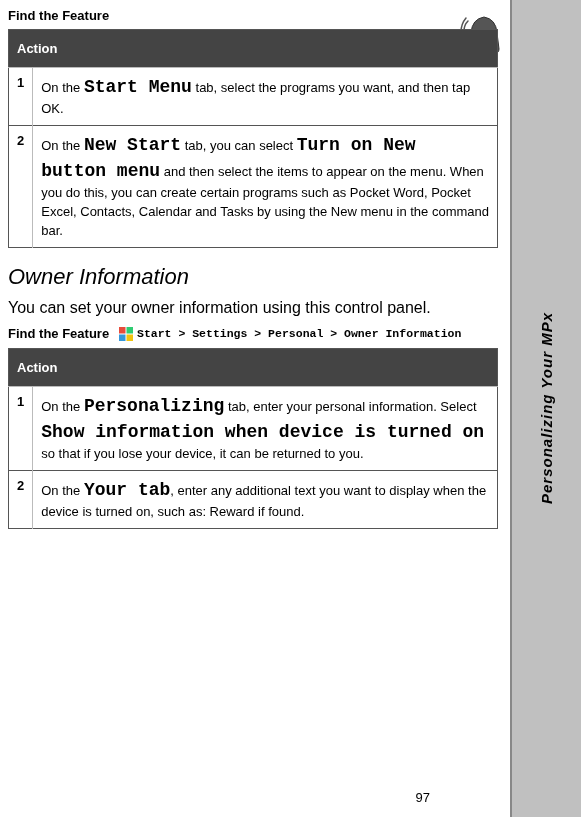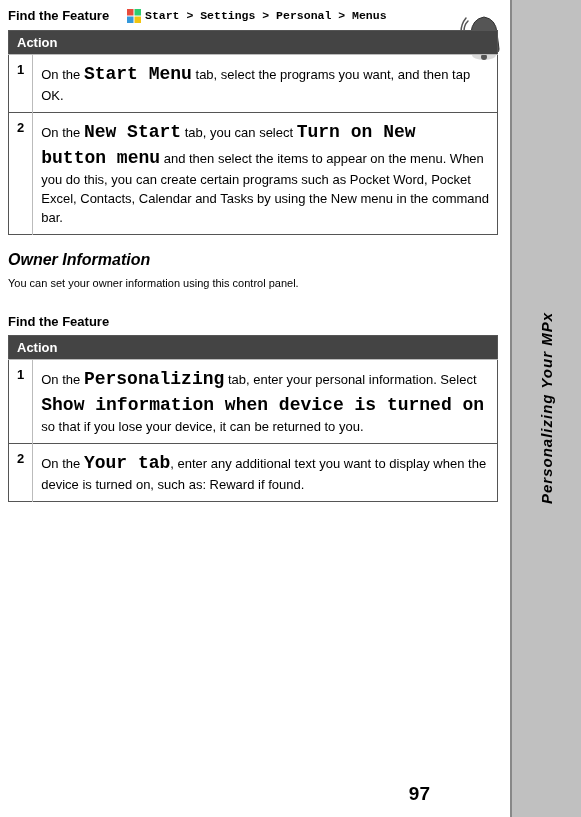--- a/index.html
+++ b/index.html
@@ -57,21 +57,20 @@
       display: flex;
       align-items: center;
       justify-content: center;
     }
 
     
     .find-feature-row {
       display: flex;
       align-items: flex-start;
       margin-bottom: 6px;
-      gap: 8px;
     }
 
     .find-feature-label {
       font-weight: bold;
       font-size: 13px;
       white-space: nowrap;
       min-width: 110px;
     }
 
     .find-feature-path {
@@ -88,21 +87,21 @@
       margin-bottom: 16px;
       border: 1.5px solid #555;
     }
 
     .action-table thead tr th {
       background: #444;
       color: #fff;
       font-size: 13px;
       font-weight: bold;
       text-align: left;
-      padding: 4px 8px;
+      padding: 11px 8px;
     }
 
     .action-table tbody tr td {
       padding: 6px 8px;
       vertical-align: top;
       border-top: 1px solid #bbb;
       font-size: 13px;
       line-height: 1.45;
     }
 
@@ -118,39 +117,39 @@
     }
 
     .bold-mono {
       font-family: 'Courier New', monospace;
       font-weight: bold;
       font-size: 18px;
     }
 
     
     .section-title {
-      font-size: 16px;
-      font-weight: bold;
+      font-size: 22px;
+      font-weight: normal;
       font-style: italic;
       margin: 10px 0 6px 0;
     }
 
     .section-desc {
-      font-size: 11px;
-      margin-bottom: 23px;
+      font-size: 16px;
+      margin-bottom: 6px;
       line-height: 1.5;
     }
 
     
     .page-number {
       position: absolute;
       bottom: 12px;
       right: 80px;
-      font-size: 19px;
-      font-weight: bold;
+      font-size: 13px;
+      font-weight: normal;
       margin-left: 37px;
     }
 
     
     .win-icon {
       display: inline-block;
       width: 16px;
       height: 16px;
       vertical-align: middle;
       margin-right: 3px;
@@ -175,80 +174,80 @@
     <path d="M8 10 Q4 14 4 20" fill="none" stroke="#555" stroke-width="1.5" stroke-linecap="round"></path>
     <path d="M6 7 Q1 13 1 21" fill="none" stroke="#555" stroke-width="1.5" stroke-linecap="round"></path>
   </svg>
 </div>
 
 <div class="right-sidebar">
   <span class="sidebar-text">Personalizing Your MPx</span>
 </div>
 
 <div class="page-container">
+
+  <div class="find-feature-row">
+    <span class="find-feature-label">Find the Feature</span>
+  </div>
+
+  <table class="action-table">
+    <thead>
+      <tr>
+        <th colspan="2">Action</th>
+      </tr>
+    </thead>
+    <tbody>
+      <tr>
+        <td>1</td>
+        <td>
+          On the <span class="bold-mono">Start Menu</span> tab, select the programs you want, and then tap OK.
+        </td>
+      </tr>
+      <tr>
+        <td>2</td>
+        <td>
+          On the <span class="bold-mono">New Start</span> tab, you can select <span class="bold-mono">Turn on New button menu</span> and then select the items to appear on the menu. When you do this, you can create certain programs such as Pocket Word, Pocket Excel, Contacts, Calendar and Tasks by using the New menu in the command bar.
+        </td>
+      </tr>
+    </tbody>
+  </table>
+
+  <div class="section-title">Owner Information</div>
+  <p class="section-desc">You can set your owner information using this control panel.</p>
 
   <div class="find-feature-row">
     <span class="find-feature-label">Find the Feature</span>
     <div class="find-path-container">
       <svg class="win-icon" viewBox="0 0 16 16">
         <rect x="1" y="1" width="6.5" height="6.5" fill="#e74c3c"></rect>
         <rect x="8.5" y="1" width="6.5" height="6.5" fill="#2ecc71"></rect>
         <rect x="1" y="8.5" width="6.5" height="6.5" fill="#3498db"></rect>
         <rect x="8.5" y="8.5" width="6.5" height="6.5" fill="#f1c40f"></rect>
       </svg>
-      <span class="find-feature-path">Start &gt; Settings &gt; Personal &gt; Menus</span>
+      <span class="find-feature-path">Start &gt; Settings &gt; Personal &gt; Owner Information</span>
     </div>
   </div>
 
   <table class="action-table">
     <thead>
       <tr>
         <th colspan="2">Action</th>
       </tr>
     </thead>
     <tbody>
       <tr>
         <td>1</td>
         <td>
-          On the <span class="bold-mono">Start Menu</span> tab, select the programs you want, and then tap OK.
+          On the <span class="bold-mono">Personalizing</span> tab, enter your personal information. Select <span class="bold-mono">Show information when device is turned on</span> so that if you lose your device, it can be returned to you.
         </td>
       </tr>
       <tr>
         <td>2</td>
         <td>
-          On the <span class="bold-mono">New Start</span> tab, you can select <span class="bold-mono">Turn on New button menu</span> and then select the items to appear on the menu. When you do this, you can create certain programs such as Pocket Word, Pocket Excel, Contacts, Calendar and Tasks by using the New menu in the command bar.
+          On the <span class="bold-mono">Your tab</span>, enter any additional text you want to display when the device is turned on, such as: Reward if found.
         </td>
       </tr>
     </tbody>
   </table>
 
-  <div class="section-title">Owner Information</div>
-  <p class="section-desc">You can set your owner information using this control panel.</p>
-
-  <div class="find-feature-row">
-    <span class="find-feature-label">Find the Feature</span>
-  </div>
-
-  <table class="action-table">
-    <thead>
-      <tr>
-        <th colspan="2">Action</th>
-      </tr>
-    </thead>
-    <tbody>
-      <tr>
-        <td>1</td>
-        <td>
-          On the <span class="bold-mono">Personalizing</span> tab, enter your personal information. Select <span class="bold-mono">Show information when device is turned on</span> so that if you lose your device, it can be returned to you.
-        </td>
-      </tr>
-      <tr>
-        <td>2</td>
-        <td>
-          On the <span class="bold-mono">Your tab</span>, enter any additional text you want to display when the device is turned on, such as: Reward if found.
-        </td>
-      </tr>
-    </tbody>
-  </table>
-
   <div class="page-number">97</div>
 
 </div>
 
 </body></html>

